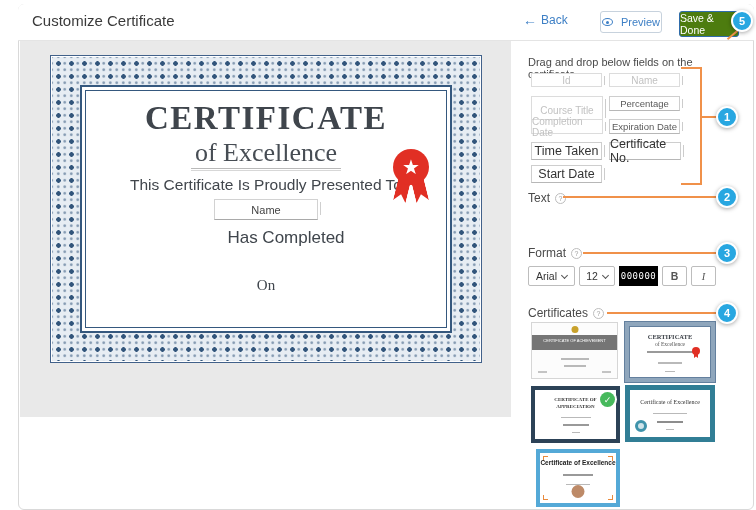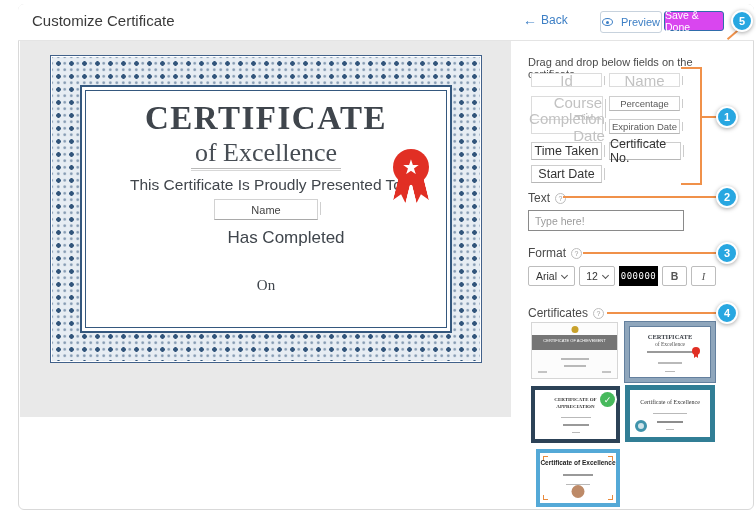--- a/index.html
+++ b/index.html
@@ -15,21 +15,21 @@
   .header { position:absolute; left:18px; top:4px; width:736px; height:37px;
             border-bottom:1px solid #e4e4e4; background:#fff; border-radius:6px 6px 0 0; }
   .page-title { position:absolute; left:32px; top:12px; font-size:15px; font-weight:normal; color:#3a3a3a; }
   .back-link { position:absolute; left:523px; top:13px; color:#3d7fc5; font-size:12px; cursor:pointer; display:flex; align-items:center; gap:4px; }
   .back-arrow { font-size:14px; line-height:1; }
   .btn-preview { position:absolute; left:600px; top:11px; width:62px; height:22px; background:#fff;
                  border:1px solid #c7d2dd; border-radius:3px; color:#3d7fc5; font-size:11px;
                  display:flex; align-items:center; justify-content:center; gap:8px; cursor:pointer; }
   .eye { width:11px; height:8px; border:1px solid #3d7fc5; border-radius:50%; position:relative; display:inline-block; }
   .eye::after { content:''; position:absolute; width:3px; height:3px; background:#3d7fc5; border-radius:50%; left:3px; top:1.5px; }
-  .btn-save { position:absolute; left:664px; top:11px; width:60px; height:20px; background:#d946ef;
+  .btn-save { position:absolute; left:679px; top:11px; width:60px; height:26px; background:#4d7c0f;
               border:1px solid #2f6cab; border-radius:3px; color:#fff; font-size:10.5px;
               display:flex; align-items:center; justify-content:center; cursor:pointer; }
 
   
   .callout { position:absolute; width:22px; height:22px; border-radius:50%; background:#28a7e1;
              border:2px solid #fff; box-shadow:0 1px 4px rgba(0,0,0,.35); color:#fff;
              font-size:11px; font-weight:bold; display:flex; align-items:center; justify-content:center; z-index:30; }
   .connector { position:absolute; border-top:2px solid #f0914a; z-index:25; }
   .bracket { position:absolute; left:681px; top:67px; width:21px; height:118px;
              border-top:2px solid #f0914a; border-right:2px solid #f0914a; border-bottom:2px solid #f0914a; z-index:25; }
@@ -69,21 +69,21 @@
   .award .tail.l { left:4px; transform:rotate(14deg); }
   .award .tail.r { right:4px; transform:rotate(-14deg); }
   .award .medal { position:absolute; left:1px; top:0; width:36px; height:36px; background:#e12f24; border-radius:50%;
                   color:#fff; font-size:20px; display:flex; align-items:center; justify-content:center; }
 
   
   .instruction { position:absolute; left:528px; top:56px; width:200px; font-size:11px; color:#4a4a4a; }
   .chip { position:absolute; background:#fff; border:1px solid #cecece; border-bottom-color:#b7b7b7;
           display:flex; align-items:center; justify-content:center; cursor:grab; }
   .chip::after { content:''; position:absolute; right:-4px; top:2px; height:72%; border-right:1px solid #cccccc; }
-  .chip.used { color:#c2c2c2; font-size:15px; border-color:#dcdcdc;text-align:right; }
+  .chip.used { color:#c2c2c2; font-size:10px; border-color:#dcdcdc; }
   .chip.available { color:#5a5a5a; font-size:9.5px; }
   .chip.highlight { color:#333; font-size:12.5px; }
 
   .section-label { position:absolute; font-size:12px; color:#4a4a4a; display:flex; align-items:center; gap:5px; }
   .help { width:11px; height:11px; border-radius:50%; border:1px solid #bdbdbd; color:#9d9d9d; font-size:7px;
           display:inline-flex; align-items:center; justify-content:center; }
   .text-input { position:absolute; left:528px; top:210px; width:156px; height:21px; border:1px solid #8a8a8a;
                 font-size:10.5px; color:#444; padding:0 6px; font-family:"Liberation Sans", sans-serif; }
   .text-input::placeholder { color:#9b9b9b; }
 
@@ -195,21 +195,20 @@
   <div class="bracket"></div>
   <div class="connector" style="left:702px;top:116px;width:15px;"></div>
   <div class="callout" style="left:716px;top:106px;">1</div>
 
   <div class="section-label" style="left:528px;top:191px;">
     <span>Text</span>
     <span class="help">?</span>
   </div>
   <div class="connector" style="left:563px;top:196px;width:153px;"></div>
   <div class="callout" style="left:716px;top:186px;">2</div>
-  <input class="text-input" type="text" placeholder="Type here!" style="">
 
   <div class="section-label" style="left:528px;top:246px;">
     <span>Format</span>
     <span class="help">?</span>
   </div>
   <div class="connector" style="left:583px;top:252px;width:133px;"></div>
   <div class="callout" style="left:716px;top:242px;">3</div>
 
   <div class="fmt" style="left:528px;width:47px;">
     <span>Arial</span>

